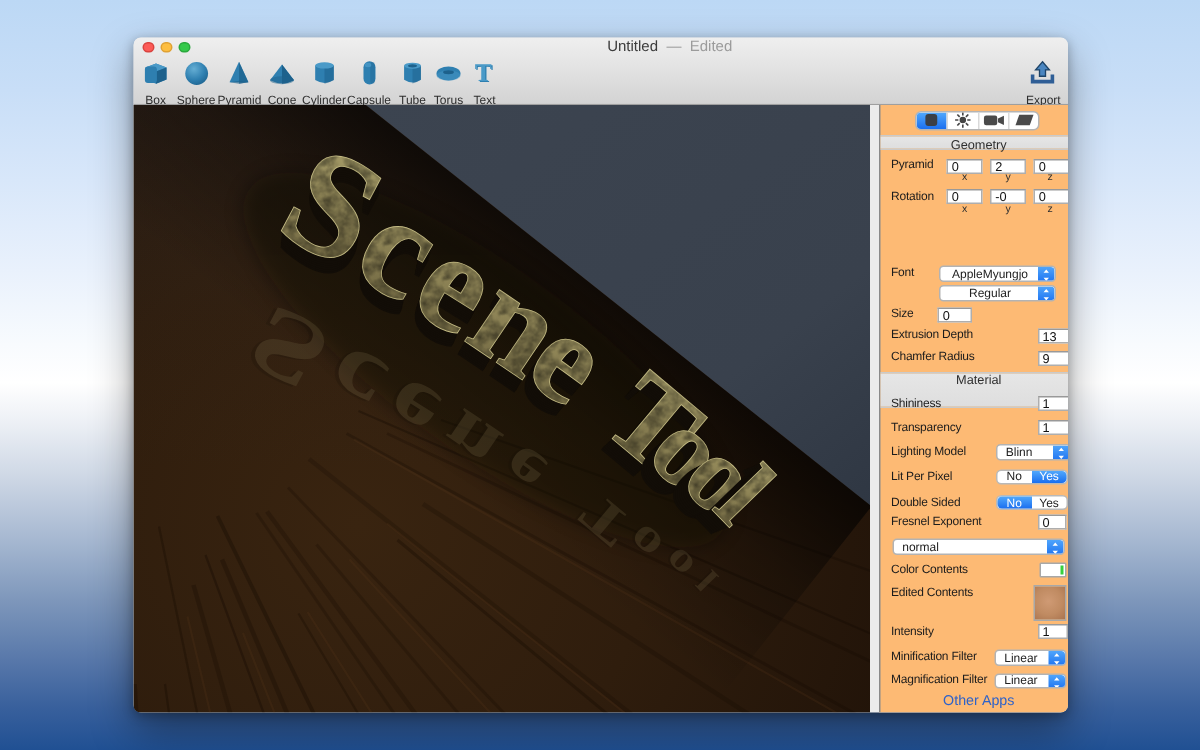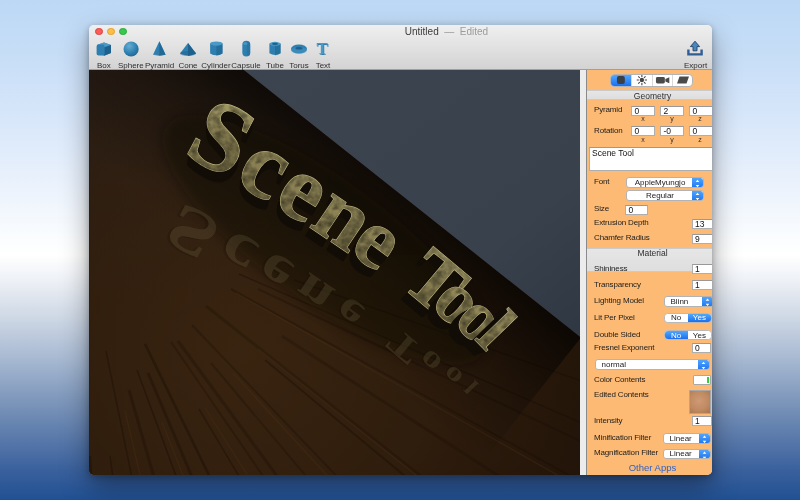--- a/index.html
+++ b/index.html
@@ -336,21 +336,20 @@
 <div class="sub" style="left:48px;top:44.5px">x</div>
 <div class="sub" style="left:77px;top:44.5px">y</div>
 <div class="sub" style="left:105px;top:44.5px">z</div>
 <div class="lab" style="left:7px;top:56px;font-size:8px">Rotation</div>
 <div class="inp" style="left:44px;top:56px;width:23.5px;height:10px;text-align:left">0</div>
 <div class="inp" style="left:73px;top:56px;width:23.5px;height:10px;text-align:left">-0</div>
 <div class="inp" style="left:102px;top:56px;width:23.5px;height:10px;text-align:left">0</div>
 <div class="sub" style="left:48px;top:65.5px">x</div>
 <div class="sub" style="left:77px;top:65.5px">y</div>
 <div class="sub" style="left:105px;top:65.5px">z</div>
-<div class="inp" style="left:1.5px;top:77px;width:126px;height:24px;text-align:left;font-size:8.5px;padding-top:1px">Scene Tool</div>
 <div class="lab" style="left:7px;top:107px;font-size:8px">Font</div>
 <div class="dd" style="left:39px;top:107px;width:78px;height:11px">
 <div class="ddt" style="justify-content:center;padding-left:0px;width:66px">AppleMyungjo</div>
 <div class="ddb" style="height:11px">
               <svg width="7" height="11" viewBox="0 0 7 11">
                 <path d="M3.5 1.7000000000000002 L5.3 3.9 L1.7 3.9 Z M3.5 9.3 L5.3 7.1 L1.7 7.1 Z" fill="#fff"></path>
               </svg>
             </div>
 </div>
 <div class="dd" style="left:39px;top:119.5px;width:78px;height:11.0px">

